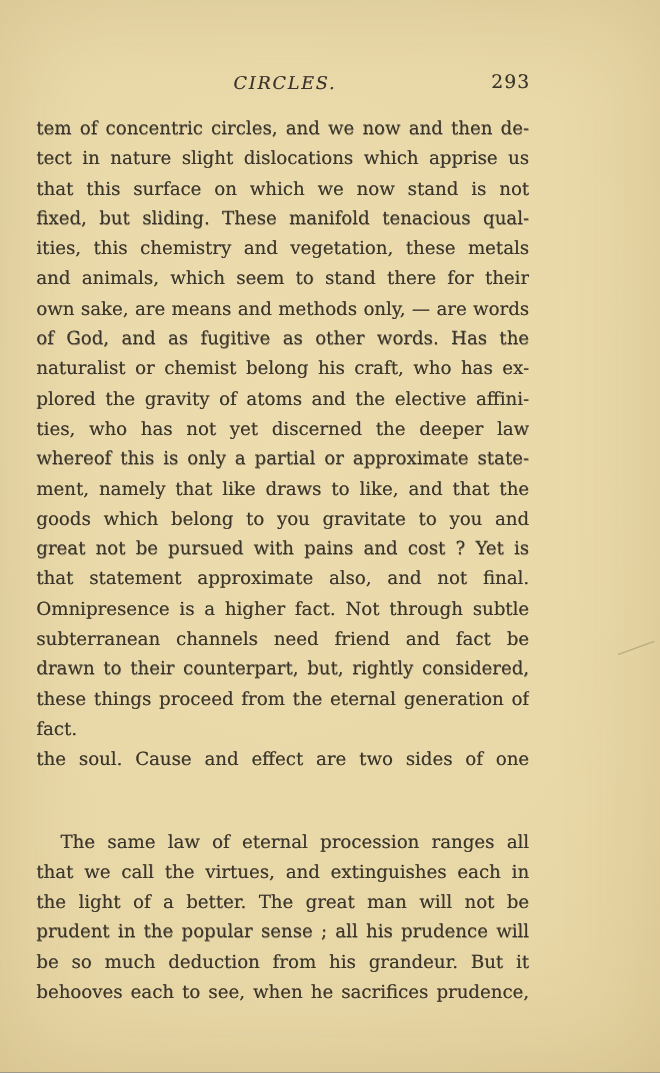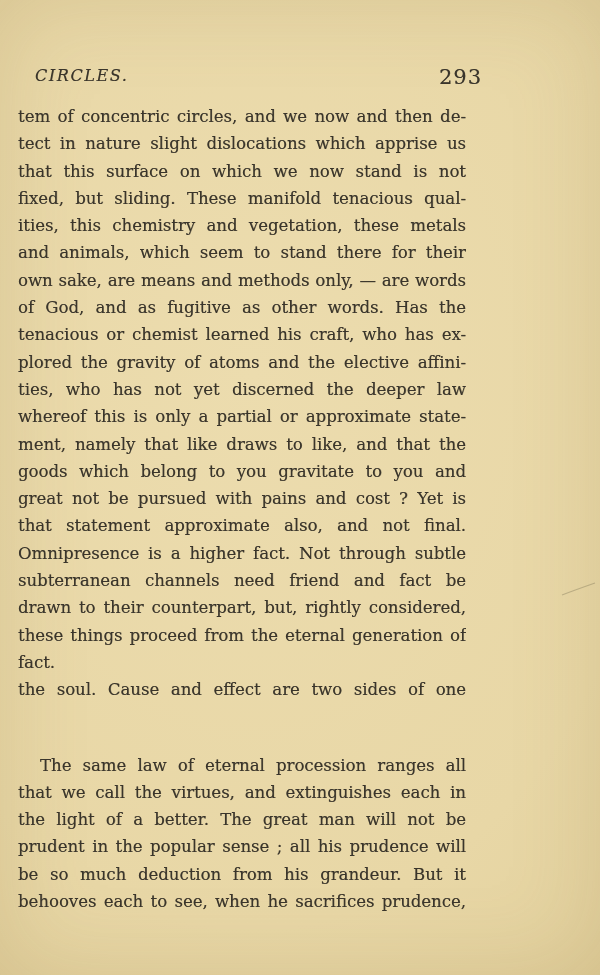--- a/index.html
+++ b/index.html
@@ -19,36 +19,37 @@
   }
   .header {
     position: absolute;
     left: 35px;
     top: 66px;
     width: 448px;
     height: 26px;
   }
   .running-title {
     display: block;
+    text-align: center;
     font-style: italic;
     font-size: 16px;
     letter-spacing: 1.6px;
     text-shadow: 0.3px 0.3px 0 rgba(58,53,43,0.5);
   }
   .page-number {
     position: absolute;
     right: 1px;
     top: -1px;
-    font-size: 21px;
+    font-size: 17px;
     letter-spacing: 1px;
     text-shadow: 0.3px 0.3px 0 rgba(58,53,43,0.5);
   }
   .textblock {
     position: absolute;
-    left: 18px;
+    left: 33px;
     top: 103px;
     width: 448px;
   }
   .line {
     font-size: 16.5px;
     line-height: 27.3px;
     height: 27.3px;
     overflow: hidden;
     text-align: justify;
     text-align-last: justify;
@@ -76,21 +77,21 @@
 
   <div class="textblock">
       <div class="line">tem of concentric circles, and we now and then de-</div>
       <div class="line">tect in nature slight dislocations which apprise us</div>
       <div class="line">that this surface on which we now stand is not</div>
       <div class="line">fixed, but sliding.  These manifold tenacious qual-</div>
       <div class="line">ities, this chemistry and vegetation, these metals</div>
       <div class="line">and animals, which seem to stand there for their</div>
       <div class="line">own sake, are means and methods only, — are words</div>
       <div class="line">of God, and as fugitive as other words.  Has the</div>
-      <div class="line">tenacious or chemist learned his craft, who has ex-</div>
+      <div class="line">naturalist or chemist belong his craft, who has ex-</div>
       <div class="line">plored the gravity of atoms and the elective affini-</div>
       <div class="line">ties, who has not yet discerned the deeper law</div>
       <div class="line">whereof this is only a partial or approximate state-</div>
       <div class="line">ment, namely that like draws to like, and that the</div>
       <div class="line">goods which belong to you gravitate to you and</div>
       <div class="line">great not be pursued with pains and cost ?  Yet is</div>
       <div class="line">that statement approximate also, and not final.</div>
       <div class="line">Omnipresence is a higher fact.  Not through subtle</div>
       <div class="line">subterranean channels need friend and fact be</div>
       <div class="line">drawn to their counterpart, but, rightly considered,</div>

